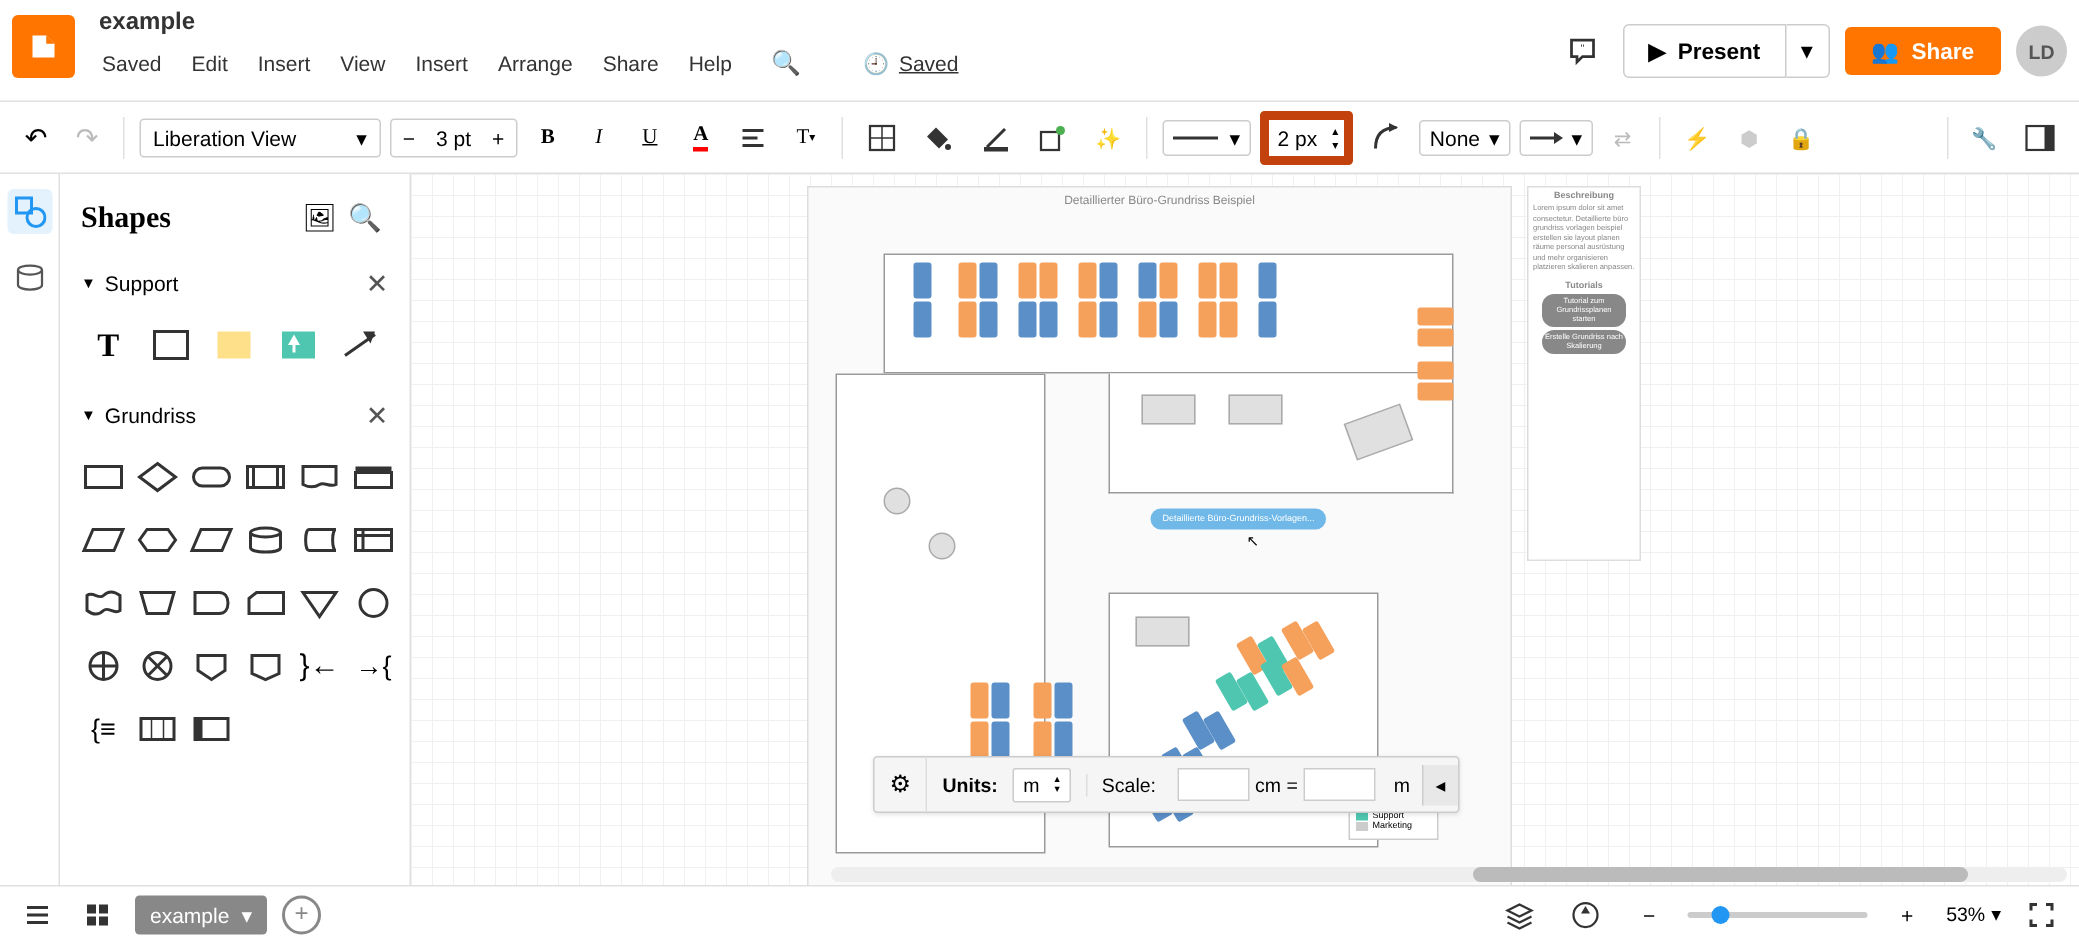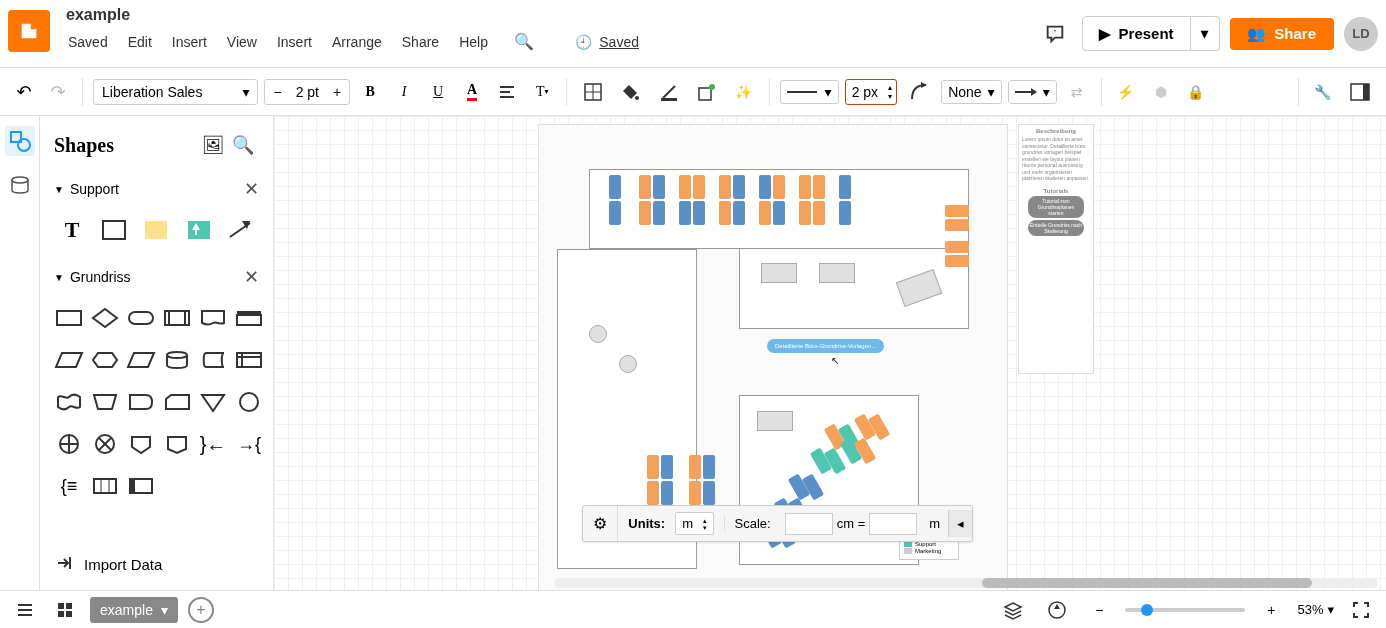--- a/index.html
+++ b/index.html
@@ -29,21 +29,21 @@
 .tbtn { padding: 6px; cursor: pointer; display: flex; align-items: center; justify-content: center; min-width: 28px; height: 28px; border-radius: 3px; }
 .undo-icon, .redo-icon { font-size: 18px; }
 .redo-icon { color: #bbb; }
 .sep { width: 1px; height: 28px; background: #e0e0e0; margin: 0 4px; }
 .font-select { display: flex; align-items: center; border: 1px solid #ccc; padding: 4px 8px; border-radius: 3px; gap: 40px; }
 .size-grp { display: flex; align-items: center; border: 1px solid #ccc; border-radius: 3px; }
 .size-btn { padding: 4px 8px; cursor: pointer; }
 .size-val { padding: 4px 6px; min-width: 32px; text-align: center; }
 .fmt-btn { font-weight: 700; font-family: serif; }
 .line-select { display: flex; align-items: center; border: 1px solid #ccc; padding: 3px 6px; border-radius: 3px; gap: 8px; }
-.linewidth-grp { display: flex; align-items: center; border: 1px solid #c2410c; border-radius: 3px; }
+.linewidth-grp { display: flex; align-items: center; border: 6px solid #c2410c; border-radius: 3px; }
 .endpoint-select { display: flex; align-items: center; border: 1px solid #ccc; padding: 3px 6px; border-radius: 3px; gap: 6px; }
 .toolbar-right { margin-left: auto; display: flex; align-items: center; gap: 6px; }
 
 
 .main { flex: 1; display: flex; overflow: hidden; }
 .left-rail { width: 40px; border-right: 1px solid #e0e0e0; display: flex; flex-direction: column; align-items: center; padding-top: 10px; gap: 14px; }
 .rail-btn { width: 30px; height: 30px; display: flex; align-items: center; justify-content: center; cursor: pointer; border-radius: 4px; }
 .rail-btn.active { background: #e3f2fd; }
 
 .shapes-panel { width: 234px; border-right: 1px solid #e0e0e0; display: flex; flex-direction: column; overflow-y: auto; }
@@ -144,26 +144,26 @@
     </div>
     <div class="avatar">LD</div>
   </div>
 </div>
 
 <div class="toolbar">
   <div class="tbtn undo-icon">↶</div>
   <div class="tbtn redo-icon">↷</div>
   <div class="sep"></div>
   <div class="font-select">
-    <span>Liberation Sales</span>
+    <span>Liberation View</span>
       <span>▾</span>
   </div>
   <div class="size-grp">
     <div class="size-btn">−</div>
-    <div class="size-val">2 pt</div>
+    <div class="size-val">3 pt</div>
     <div class="size-btn">+</div>
   </div>
   <div class="tbtn fmt-btn">B</div>
   <div class="tbtn" style="font-style:italic;font-family:serif">I</div>
   <div class="tbtn" style="text-decoration:underline;font-family:serif">U</div>
   <div class="tbtn">
       <span style="border-bottom:3px solid red;font-family:serif;font-weight:700">A</span>
     </div>
   <div class="tbtn">
     <svg width="18" height="18" viewBox="0 0 18 18">
@@ -442,32 +442,25 @@
             <line x1="19" y1="6" x2="19" y2="20" stroke="#333"></line>
           </svg>
         </div>
       <div class="shape-cell">
           <svg>
             <rect x="4" y="6" width="22" height="14" fill="none" stroke="#333" stroke-width="2"></rect>
             <rect x="4" y="6" width="5" height="14" fill="#333"></rect>
           </svg>
         </div>
     </div>
-    <div class="import-row">
-      <span>
-        <svg width="20" height="20" viewBox="0 0 20 20">
-            <path fill="none" stroke="#333" stroke-width="2" d="M4 10h10M10 6l4 4-4 4M16 4v12"></path>
-          </svg>
-      </span>
-      <span>Import Data</span>
-    </div>
   </div>
 
   <div class="canvas-area">
     <div class="floorplan">
+      <div class="fp-title">Detaillierter Büro-Grundriss Beispiel</div>
 
       <div class="room" style="top:44px;left:50px;width:380px;height:80px"></div>
       <div class="room" style="top:124px;left:18px;width:140px;height:320px"></div>
       <div class="room" style="top:124px;left:200px;width:230px;height:80px;border-top:none"></div>
       <div class="room" style="top:270px;left:200px;width:180px;height:170px"></div>
 
       <div class="desk" style="background:#5b8fc7;top:50px;left:70px"></div>
       <div class="desk" style="background:#5b8fc7;top:76px;left:70px"></div>
       <div class="desk" style="background:#f5a05b;top:50px;left:100px"></div>
       <div class="desk" style="background:#5b8fc7;top:50px;left:114px"></div>

